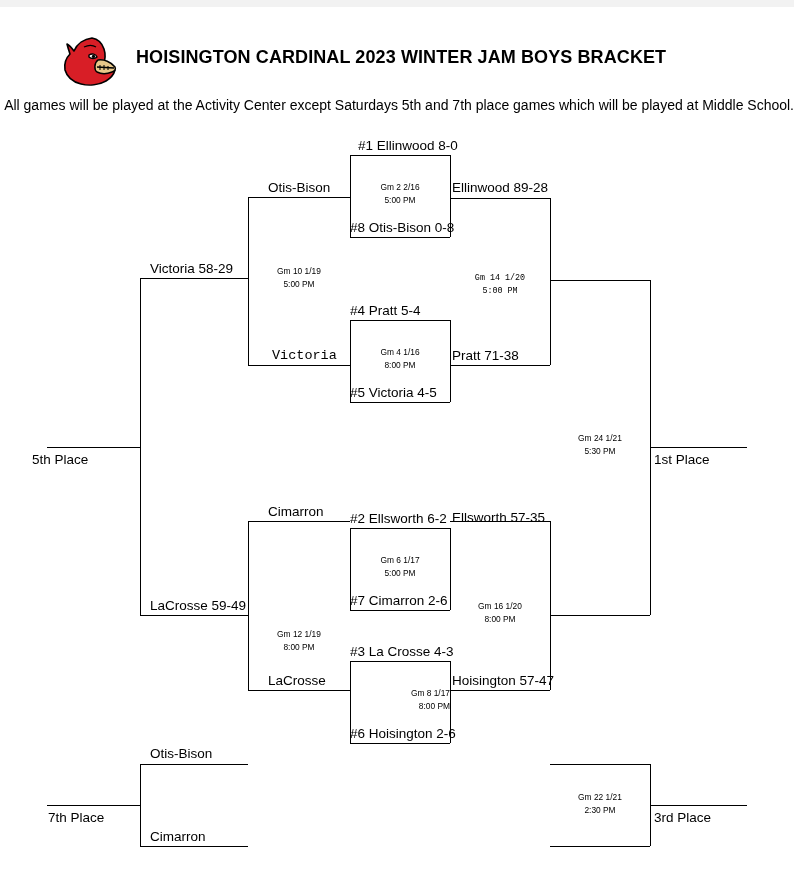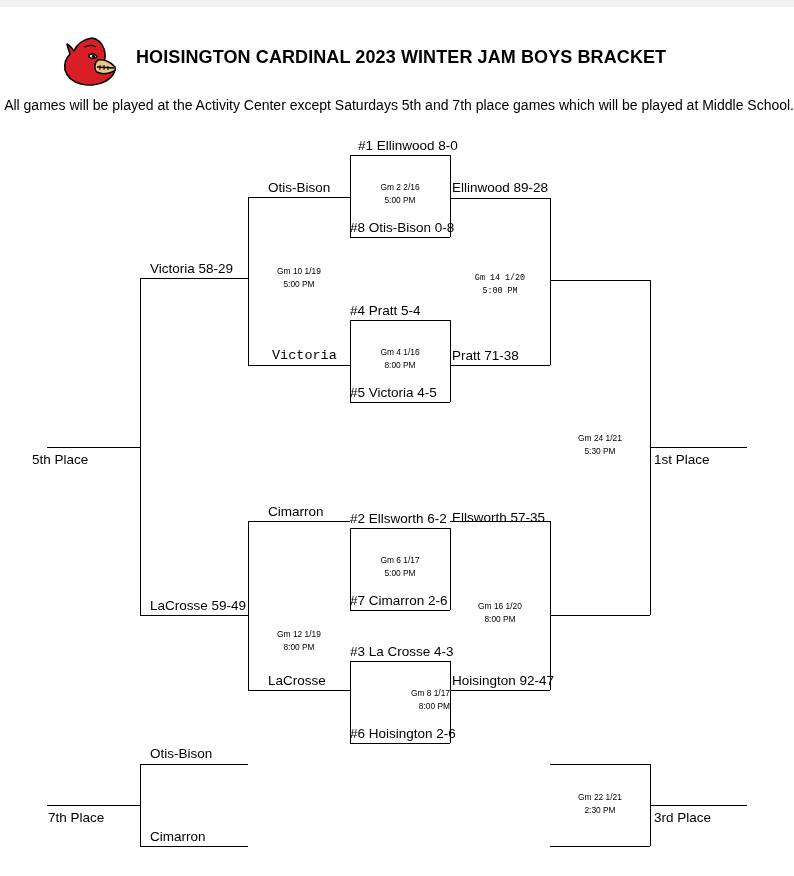--- a/index.html
+++ b/index.html
@@ -173,21 +173,21 @@
   <div class="team" style="left:452px; top:349px;">Pratt 71-38</div>
   <div class="gameinfo" style="left:450px; top:272px; width:100px;font-family:Liberation Mono, monospace;">
     <div>Gm 14 1/20</div>
     <div>5:00 PM</div>
   </div>
 
   <div class="team" style="left:452px; top:505px;margin-top:6px;">Ellsworth 57-35</div>
   <div class="hline" style="left:450px; top:521px; width:100px;"></div>
   <div class="vline" style="left:550px; top:521px; height:169px;"></div>
   <div class="hline" style="left:450px; top:690px; width:100px;"></div>
-  <div class="team" style="left:452px; top:674px;">Hoisington 92-47</div>
+  <div class="team" style="left:452px; top:674px;">Hoisington 57-47</div>
   <div class="gameinfo" style="left:450px; top:600px; width:100px;">
     <div>Gm 16 1/20</div>
     <div>8:00 PM</div>
   </div>
 
   <div class="team" style="left:150px; top:262px;">Victoria 58-29</div>
   <div class="hline" style="left:140px; top:278px; width:108px;"></div>
   <div class="vline" style="left:140px; top:278px; height:169px;"></div>
   <div class="hline" style="left:140px; top:615px; width:108px;"></div>
   <div class="vline" style="left:140px; top:447px; height:168px;"></div>

